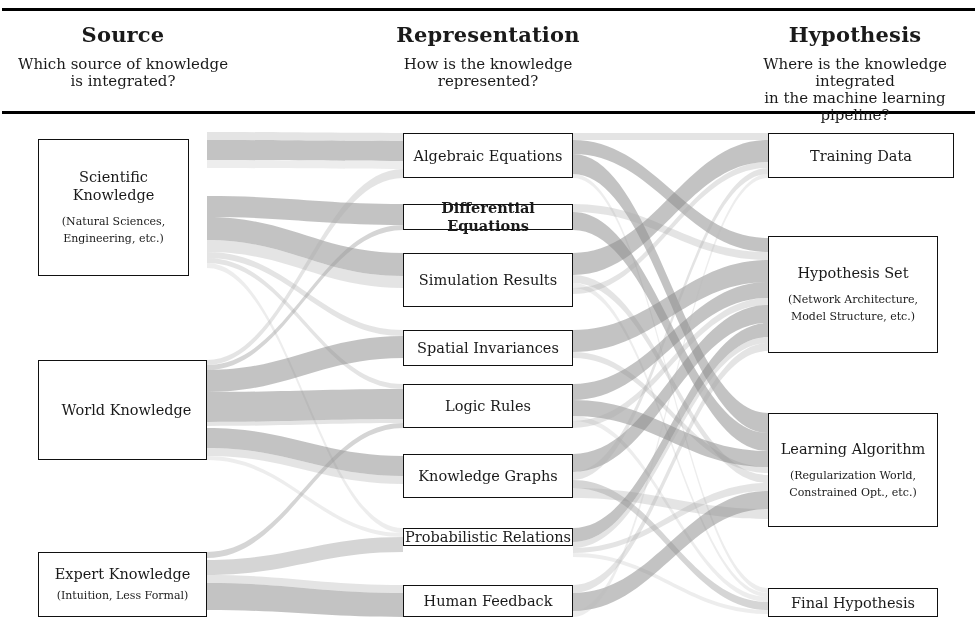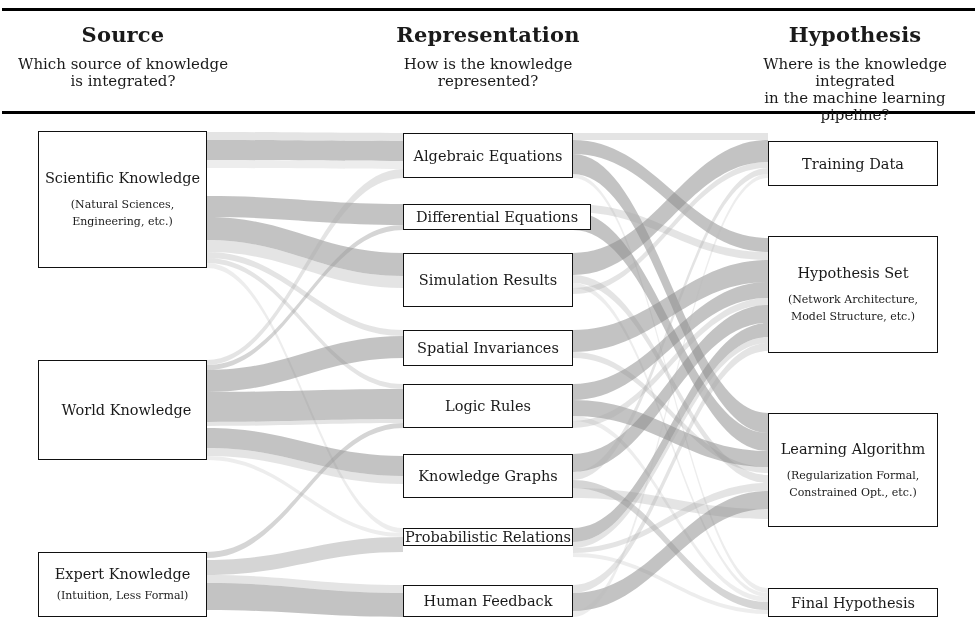--- a/index.html
+++ b/index.html
@@ -19,34 +19,34 @@
   #flows{position:absolute;left:0;top:0;}
   .node{
     position:absolute;box-sizing:border-box;background:#fff;border:1.6px solid #111;
     display:flex;flex-direction:column;align-items:center;justify-content:center;
     text-align:center;
   }
   .node .title{font-size:14.5px;line-height:18px;}
   .node .sub{font-size:11px;line-height:17px;margin-top:9px;white-space:pre-line;}
   .node .sub.tight{margin-top:4px;}
   
-  #b-sci   {left:38px; top:131px;width:169px;height:137px;}
+  #b-sci   {left:38px; top:139px;width:151px;height:137px;}
   #b-world {left:38px; top:360px;width:169px;height:100px;padding-left:8px;}
   #b-expert{left:38px; top:552px;width:169px;height:65px;}
   
   #b-alg  {left:403px;top:133px;width:170px;height:45px;}
-  #b-diff {left:403px;top:204px;width:188px;height:26px;}
+  #b-diff {left:403px;top:204px;width:170px;height:26px;font-weight:bold;}
   #b-sim  {left:403px;top:253px;width:170px;height:54px;}
   #b-spat {left:403px;top:330px;width:170px;height:36px;}
   #b-logic{left:403px;top:384px;width:170px;height:44px;text-align:center;}
   #b-kg   {left:403px;top:454px;width:170px;height:44px;}
   #b-prob {left:403px;top:528px;width:170px;height:18px;}
   #b-hf   {left:403px;top:585px;width:170px;height:32px;}
   
-  #b-td {left:768px;top:133px;width:170px;height:45px;margin-top:8px;}
+  #b-td {left:768px;top:133px;width:186px;height:45px;}
   #b-hs {left:768px;top:236px;width:170px;height:117px;}
   #b-la {left:768px;top:413px;width:170px;height:114px;}
   #b-fh {left:768px;top:588px;width:170px;height:29px;}
 </style>
 </head>
 <body>
 
 <div id="stage">
 
   <div class="rule" id="rule-top"></div>
@@ -160,20 +160,20 @@
   <div class="node" id="b-td">
     <span class="title">Training Data</span>
   </div>
   <div class="node" id="b-hs">
     <span class="title">Hypothesis Set</span>
     <span class="sub">(Network Architecture,
 Model Structure, etc.)</span>
   </div>
   <div class="node" id="b-la">
     <span class="title">Learning Algorithm</span>
-    <span class="sub">(Regularization Formal,
+    <span class="sub">(Regularization World,
 Constrained Opt., etc.)</span>
   </div>
   <div class="node" id="b-fh">
     <span class="title">Final Hypothesis</span>
   </div>
 
 </div>
 
 </body></html>

